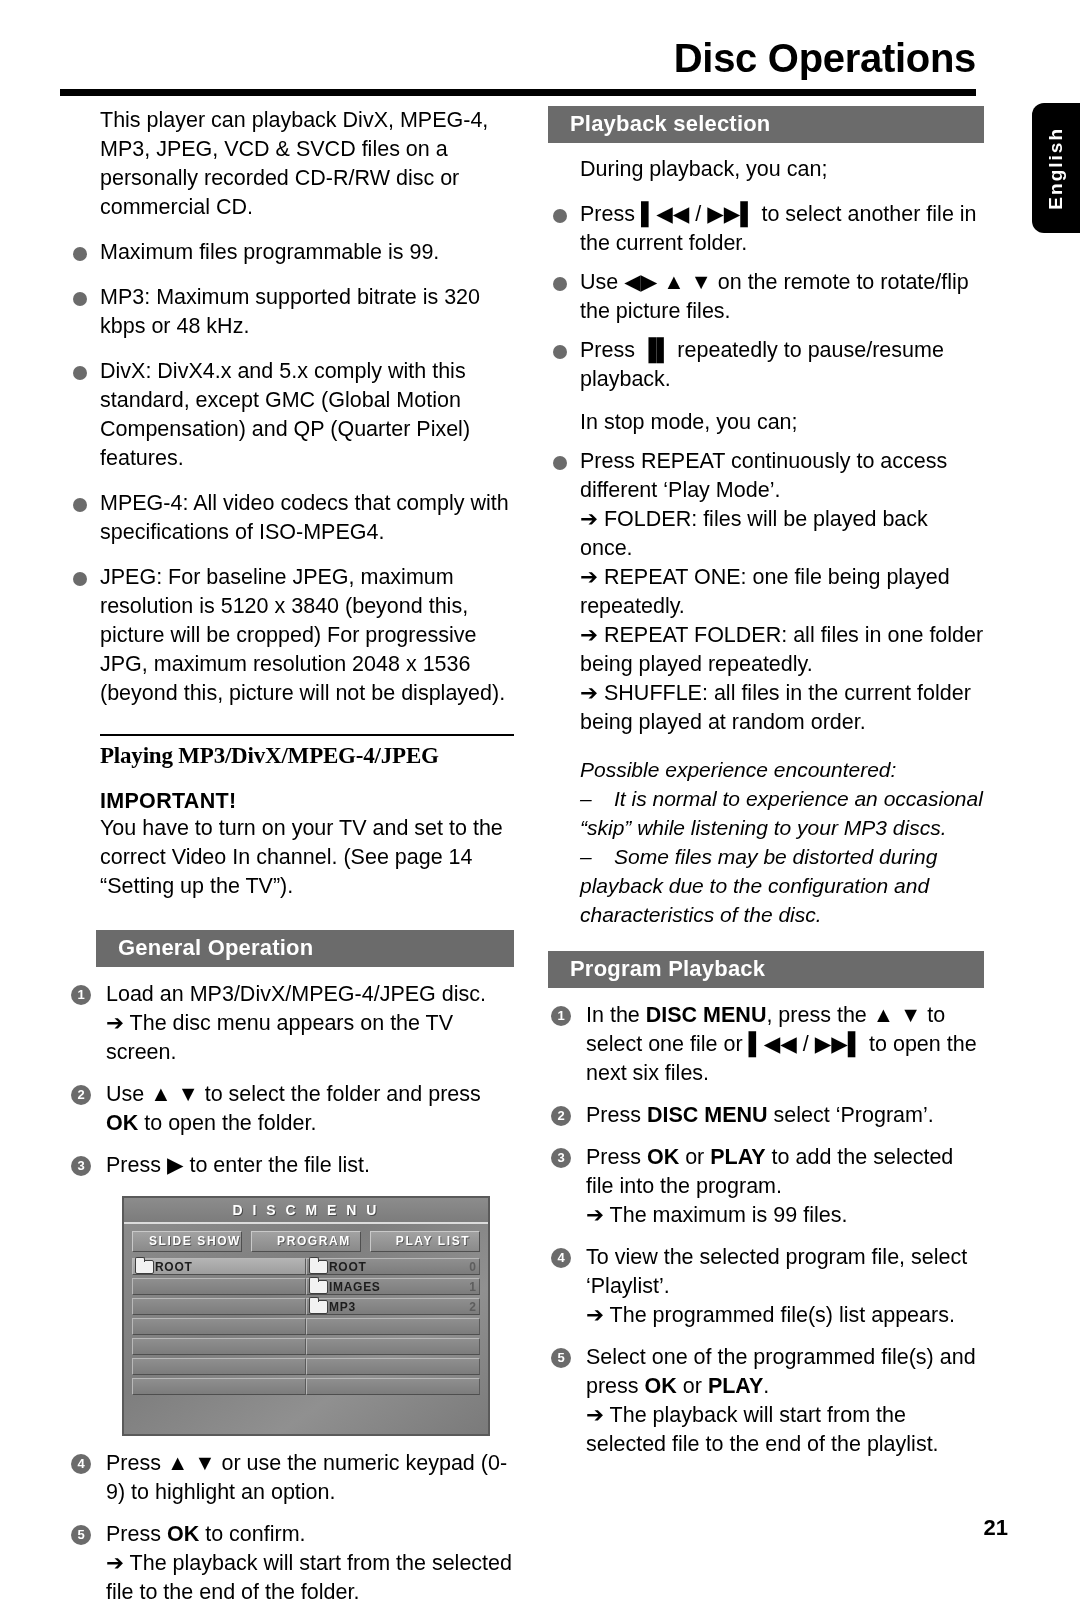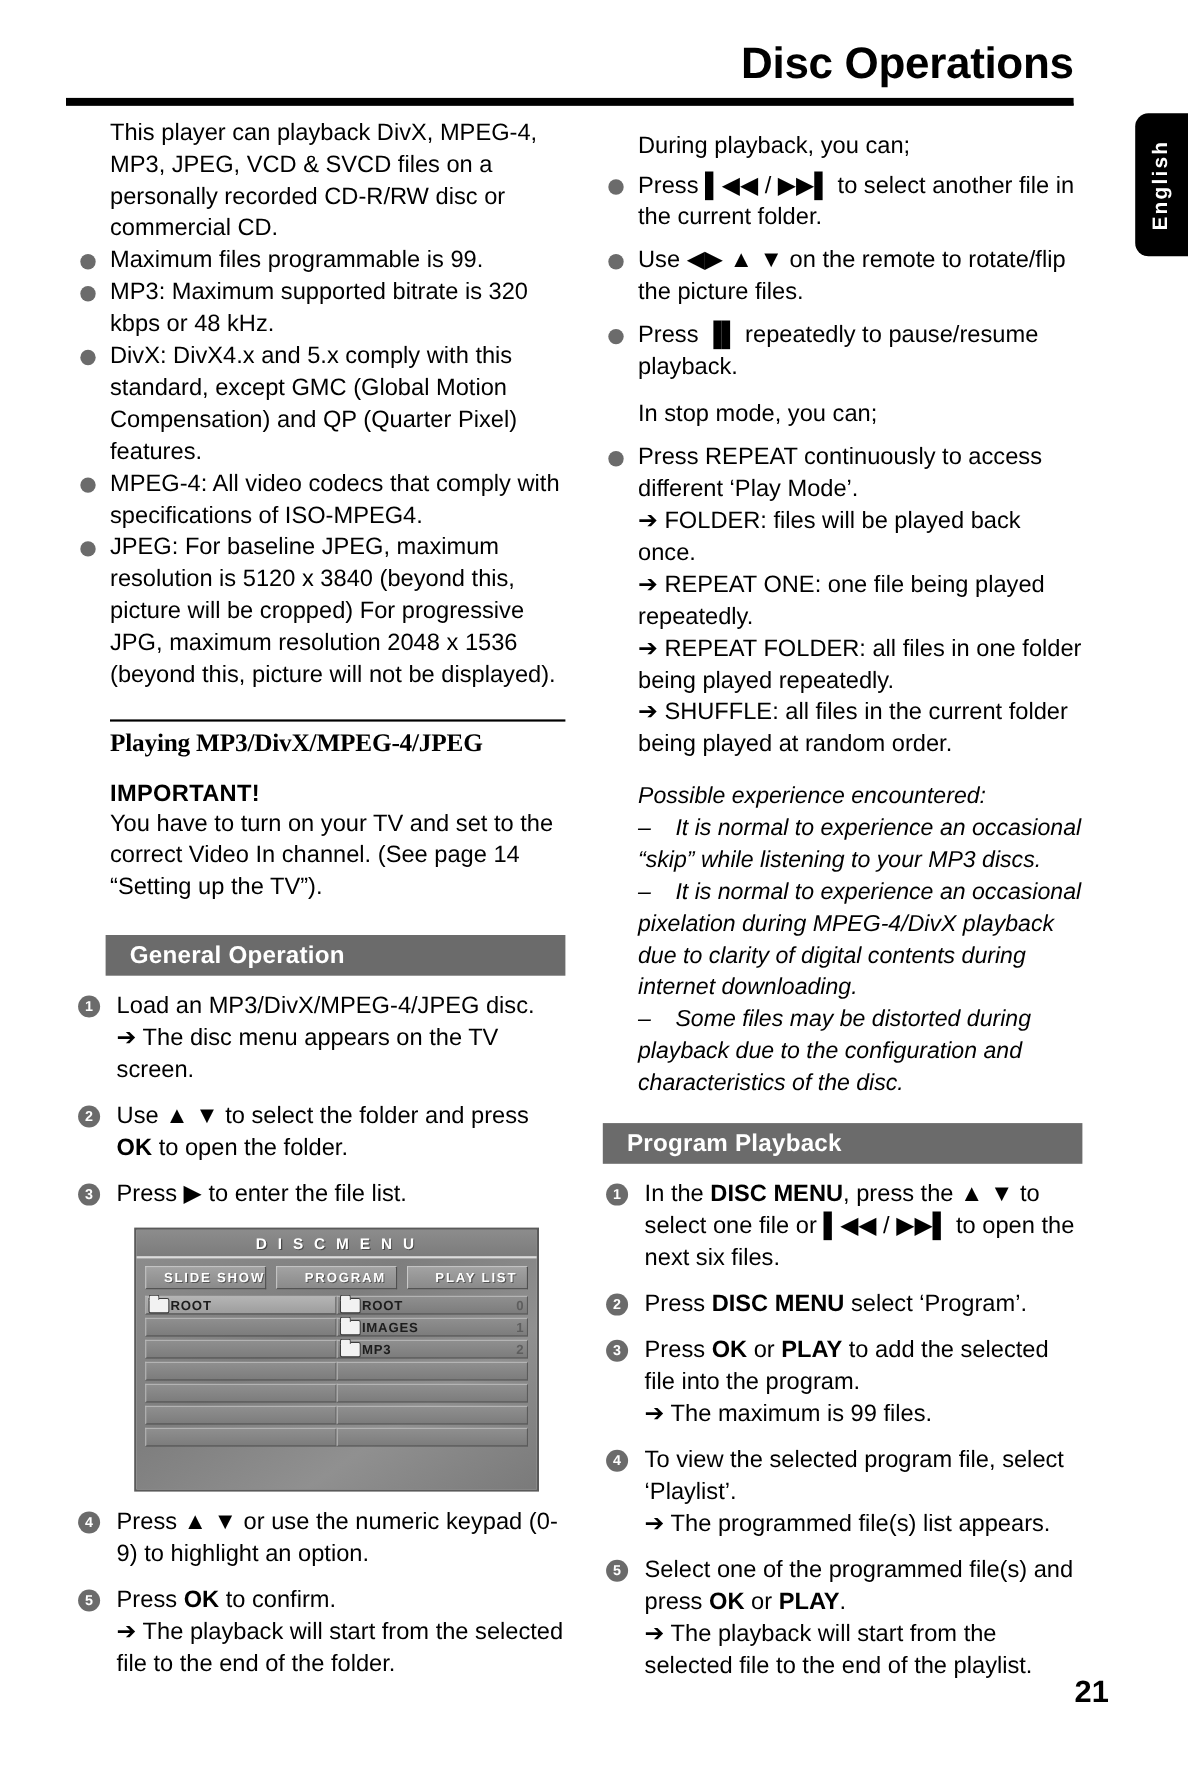--- a/index.html
+++ b/index.html
@@ -75,21 +75,21 @@
     line-height: 29px;
     margin: 0 0 0 0;
   }
   .indent-para { padding-left: 32px; }
 
   .bullet-item {
     position: relative;
     padding-left: 32px;
     font-size: 21.5px;
     line-height: 29px;
-    margin-top: 0px;
+    margin-top: 16px;
   }
   .bullet-dot {
     position: absolute;
     left: 5px;
     top: 9px;
     width: 14px;
     height: 14px;
     border-radius: 50%;
     background: #6b6b6b;
   }
@@ -254,22 +254,22 @@
     right: 3px;
     font-size: 12px;
     font-weight: bold;
     color: #5e5e5e;
   }
 
   
   .page-number {
     position: absolute;
     right: 72px;
-    bottom: 64px;
-    font-size: 28px;
+    bottom: 77px;
+    font-size: 22px;
     font-weight: bold;
   }
 </style>
 </head>
 <body>
 
 <div class="page-header">
   <div class="page-title">Disc Operations</div>
   <div class="title-rule"></div>
 </div>
@@ -387,20 +387,23 @@
     <div class="step">
       <span class="step-num">5</span>
       <span id="l-step-4"><span>Press </span><b>OK</b><span> to confirm.</span></span>
       <span class="sub-arrow">➔ The playback will start from the selected file to the end of the folder.</span>
     </div>
   </div>
 </div>
 
 <div class="col col-right">
 
+  <div class="section-bar" style="width:436px; box-sizing:border-box;">
+    <span>Playback selection</span>
+  </div>
 
   <div class="para indent-para" style="margin-top:12px;">During playback, you can;</div>
 
   <div style="margin-top:7px;">
     <div class="bullet-item">
       <span class="bullet-dot"></span>
       <span>Press ▌◀◀ / ▶▶▌ to select another file in the current folder.</span>
     </div>
     <div class="bullet-item" style="margin-top:10px;">
       <span class="bullet-dot"></span>
@@ -422,23 +425,20 @@
     <span class="sub-arrow">➔ REPEAT FOLDER: all files in one folder being played repeatedly.</span>
     <span class="sub-arrow">➔ SHUFFLE: all files in the current folder being played at random order.</span>
   </div>
 
   <div class="italic-block indent-para" style="margin-top:18px;">
     <div>Possible experience encountered:</div>
     <div class="dash-row">
       <span class="dash">–</span><span>It is normal to experience an occasional “skip” while listening to your MP3 discs.</span>
     </div>
     <div class="dash-row">
-      <span class="dash">–</span><span>It is normal to experience an occasional pixelation during MPEG-4/DivX playback due to clarity of digital contents during internet downloading.</span>
-    </div>
-    <div class="dash-row">
       <span class="dash">–</span><span>Some files may be distorted during playback due to the configuration and characteristics of the disc.</span>
     </div>
   </div>
 
   <div class="section-bar" style="margin-top:22px; width:436px; box-sizing:border-box;">
     <span>Program Playback</span>
   </div>
 
   <div>
     <div class="step">

